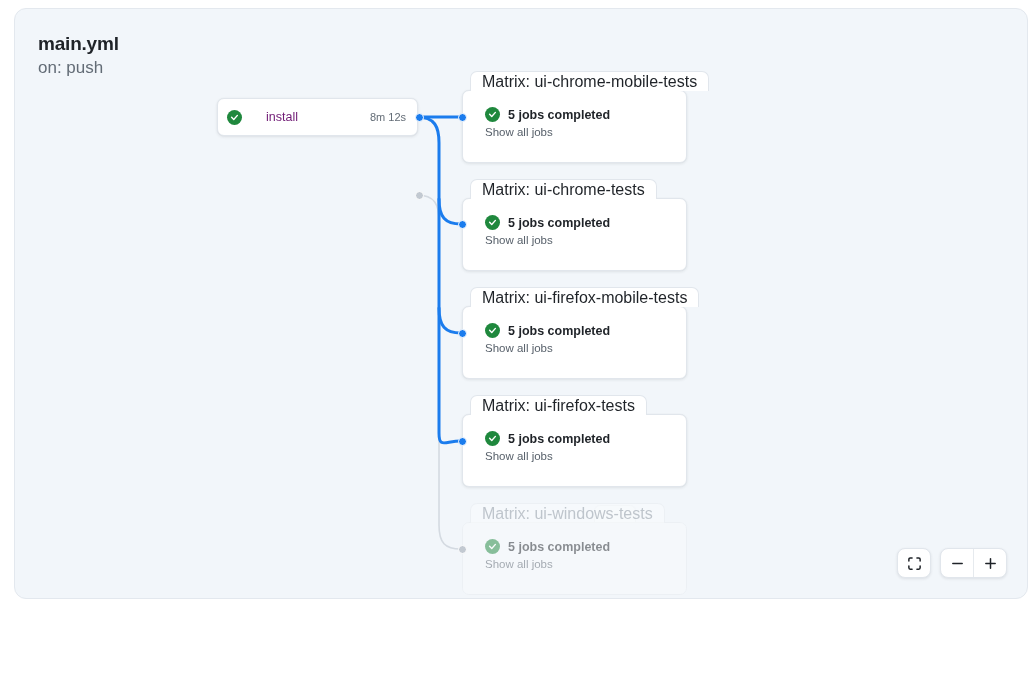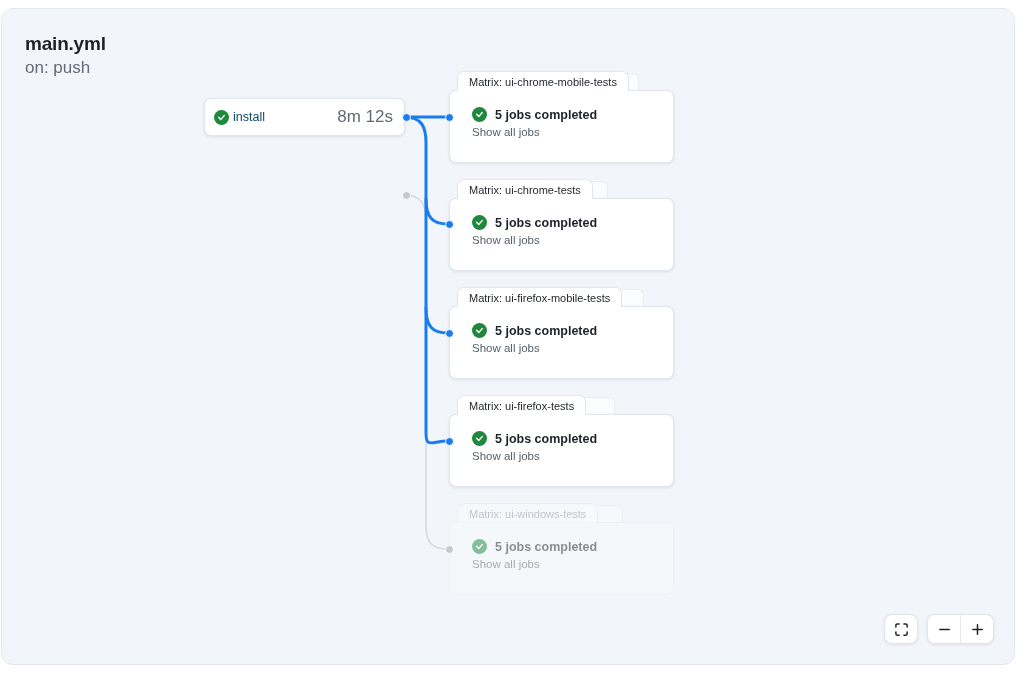--- a/index.html
+++ b/index.html
@@ -12,24 +12,24 @@
     position: relative;
     width: 1033px;
     height: 674px;
     overflow: hidden;
     background: #ffffff;
   }
 
   
   #canvas {
     position: absolute;
-    left: 1px;
+    left: 14px;
     top: 8px;
     width: 1014px;
-    height: 657px;
+    height: 591px;
     background: #f2f6fa;
     border: 1px solid #e3e8ee;
     border-radius: 12px;
     overflow: hidden;
     box-sizing: border-box;
   }
 
   
   #wf-header {
     position: absolute;
@@ -77,29 +77,29 @@
     cursor: pointer;
   }
   .job-node.dim {
     background: rgba(255,255,255,0.45);
     border-color: #e6eaee;
     box-shadow: none;
     opacity: 0.48;
   }
   .job-node .job-label {
     font-size: 12.5px;
-    color: #0c4a6e;
-    margin-left: 4px;
+    color: #701a75;
+    margin-left: 24px;
     flex: 1;
     white-space: nowrap;
     overflow: hidden;
     text-overflow: ellipsis;
   }
   .job-node .job-time {
-    font-size: 17px;
+    font-size: 11px;
     color: #636c76;
     white-space: nowrap;
   }
 
   
   .status-icon {
     width: 15px;
     height: 15px;
     border-radius: 50%;
     background: #1f883d;
@@ -120,21 +120,21 @@
     top: 0;
     height: 20px;
     box-sizing: border-box;
     background: #ffffff;
     border: 1px solid #e1e6ec;
     border-bottom: none;
     border-radius: 7px 7px 0 0;
     padding: 0 11px;
     display: flex;
     align-items: center;
-    font-size: 11px;
+    font-size: 16px;
     color: #1f2328;
     white-space: nowrap;
     z-index: 3;
     cursor: pointer;
   }
   .matrix-tab-ghost {
     position: absolute;
     top: 2px;
     height: 18px;
     width: 42px;

